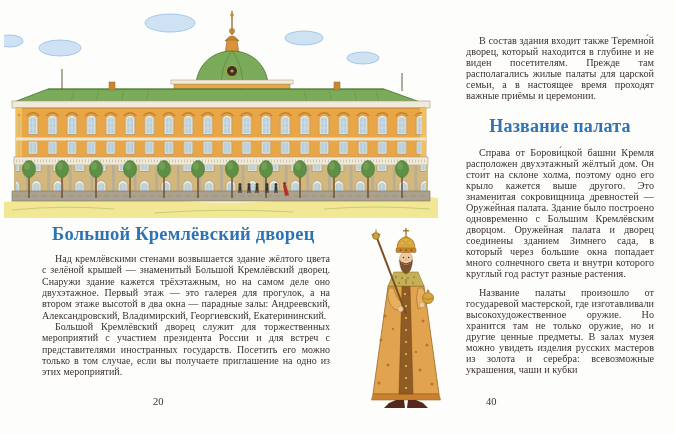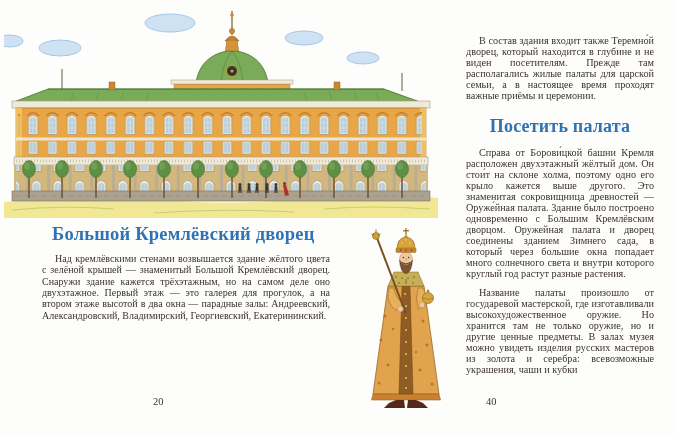--- a/index.html
+++ b/index.html
@@ -208,20 +208,21 @@
           <path d="M279,180 L282,180 L285,190 L281,191 Z" fill="#b23226"></path>
           <circle cx="280.5" cy="178.5" r="1.5" fill="#8a2a20"></circle>
         </g>
       </svg>
     </figure>
 
     <h1 class="left-title">Большой Кремлёвский дворец</h1>
 
     <div class="left-col">
       <p>Над кремлёвскими стенами возвышается здание жёлтого цвета с зелёной крышей — знаменитый Большой Кремлёвский дворец. Снаружи здание кажется трёхэтажным, но на самом деле оно двухэтажное. Первый этаж — это галерея для прогулок, а на втором этаже высотой в два окна — парадные залы: Андреевский, Александровский, Владимирский, Георгиевский, Екатерининский.</p>
+      <p>Большой Кремлёвский дворец служит для торжественных мероприятий с участием президента России и для встреч с представителями иностранных государств. Посетить его можно только в том случае, если вы получаете приглашение на одно из этих мероприятий.</p>
     </div>
 
     <div class="page-num left">20</div>
   </section>
 
   <section>
 
     <figure class="tsar-fig">
       <svg viewBox="0 0 92 190" xmlns="http://www.w3.org/2000/svg">
 
@@ -320,21 +321,21 @@
           <circle cx="72" cy="74" r="5.5" fill="#d8a53c" stroke="#96691c" stroke-width="0.7"></circle>
           <path d="M66.8,74 Q72,77 77.2,74" fill="none" stroke="#96691c" stroke-width="0.6"></path>
           <line x1="72" y1="65.5" x2="72" y2="68.5" stroke="#96691c" stroke-width="1"></line>
           <line x1="70.5" y1="67" x2="73.5" y2="67" stroke="#96691c" stroke-width="1"></line>
         </g>
       </svg>
     </figure>
 
     <div class="right-col">
       <p>В состав здания входит также Теремно́й дворец, который находится в глубине и не виден посетителям. Прежде там располагались жилые палаты для царской семьи, а в настоящее время проходят важные приёмы и церемонии.</p>
-      <h2>Посетить палата</h2>
+      <h2>Название палата</h2>
       <p>Справа от Борови́цкой башни Кремля расположен двухэтажный жёлтый дом. Он стои́т на склоне холма, поэтому одно его крыло кажется выше другого. Это знаменитая сокровищница древностей — Оруже́йная палата. Здание было построено одновременно с Большим Кремлёвским дворцом. Оружейная палата и дворец соединены зданием Зимнего сада, в который через большие окна попадает много солнечного света и внутри которого круглый год растут разные растения.</p>
       <p>Название палаты произошло от государевой мастерской, где изготавливали высокохудожественное оружие. Но хранится там не только оружие, но и другие ценные предметы. В залах музея можно увидеть изделия русских мастеров из золота и серебра: всевозможные украшения, чаши и кубки</p>
     </div>
 
     <div class="page-num right">40</div>
   </section>
 
 </div>
 
 </body></html>

